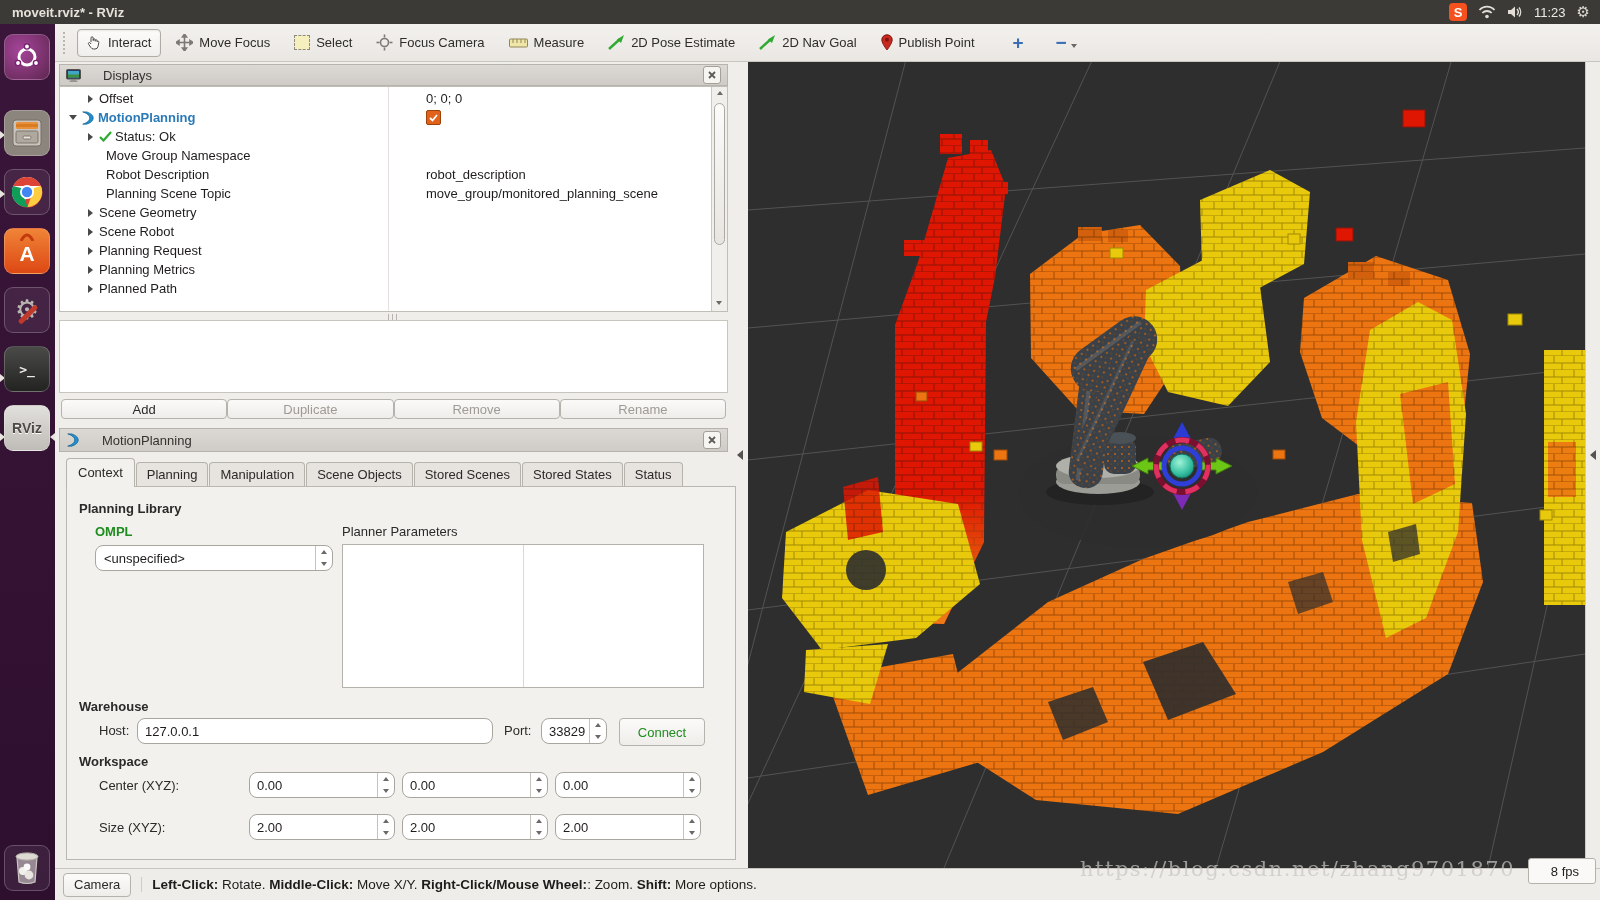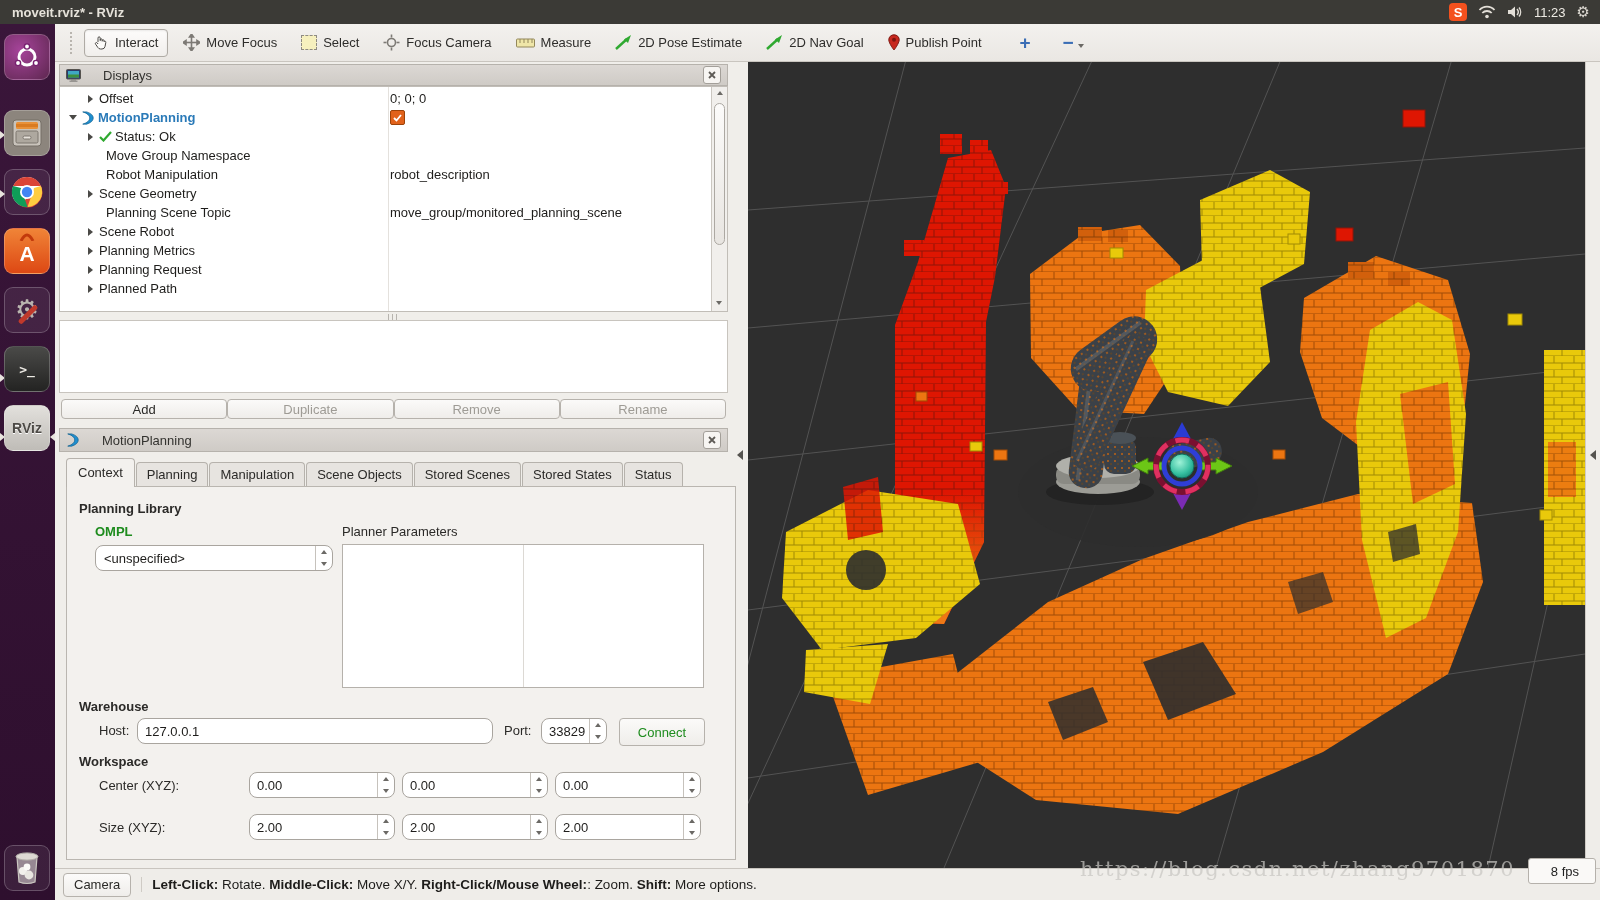--- a/index.html
+++ b/index.html
@@ -17,37 +17,37 @@
   
   #launcher{left:0;top:24px;width:55px;height:876px;background:linear-gradient(#3A163A,#2E0F2E);z-index:30;}
   .tile{position:absolute;left:4px;width:46px;height:46px;border-radius:9px;
     border:1px solid rgba(255,255,255,.22);box-sizing:border-box;display:flex;align-items:center;justify-content:center;}
   .runarrow{position:absolute;left:0;width:0;height:0;border-top:4px solid transparent;
     border-bottom:4px solid transparent;border-left:5px solid #E8E4DE;}
   .focusarrow{position:absolute;right:0;width:0;height:0;border-top:4px solid transparent;
     border-bottom:4px solid transparent;border-right:5px solid #E8E4DE;}
   
   #toolbar{left:55px;top:24px;width:1545px;height:38px;background:linear-gradient(#F3F1EE,#EAE7E3);
-    border-bottom:1px solid #C9C5BF;display:flex;align-items:center;gap:6px;padding-left:15px;box-sizing:border-box;}
+    border-bottom:1px solid #C9C5BF;display:flex;align-items:center;gap:6px;padding-left:8px;box-sizing:border-box;}
   .dragdots{width:4px;height:22px;border-left:2px dotted #B9B5AF;margin-right:2px;}
   .tbtn{display:flex;align-items:center;gap:6px;font-size:13px;color:#2E2D2B;padding:5px 9px;border-radius:4px;}
   .tbtn.pressed{background:linear-gradient(#FDFCFB,#F1EFEC);border:1px solid #AFABA5;box-shadow:inset 0 1px 2px rgba(0,0,0,.08);}
   .tbtn svg{display:block;}
   .plusminus{color:#3B6EB5;font-size:19px;font-weight:bold;line-height:1;}
   
   .panelhdr{background:linear-gradient(#DCD8D4,#CFCBC6);border:1px solid #B6B2AC;box-sizing:border-box;
     display:flex;align-items:center;font-size:13px;color:#33322F;gap:22px;padding:0 6px;}
   .closebox{margin-left:auto;width:16px;height:16px;border:1px solid #A39F99;border-radius:3px;
     background:#F7F5F2;display:flex;align-items:center;justify-content:center;}
   #displays{left:59px;top:64px;width:669px;height:22px;}
   #dtree{left:59px;top:86px;width:669px;height:226px;background:#fff;border:1px solid #C1BDB7;box-sizing:border-box;}
   #dtree .coldiv{position:absolute;left:328px;top:0;bottom:0;width:1px;background:#E4E1DD;}
   .trow{display:flex;height:19px;align-items:center;font-size:13px;color:#1E1D1B;}
   .tlabel{width:328px;display:flex;align-items:center;box-sizing:border-box;white-space:nowrap;overflow:hidden;}
-  .tval{flex:1;padding-left:2px;white-space:nowrap;overflow:hidden;}
+  .tval{flex:1;padding-left:22px;white-space:nowrap;overflow:hidden;margin-left:16px;}
   .lvl0{padding-left:6px;}.lvl1{padding-left:24px;}.lvl2{padding-left:46px;}
   .exp{width:13px;height:13px;display:inline-flex;align-items:center;justify-content:center;margin-right:2px;flex:0 0 13px;}
   .tri-r{width:0;height:0;border-top:4px solid transparent;border-bottom:4px solid transparent;border-left:5px solid #4A4946;}
   .tri-d{width:0;height:0;border-left:4px solid transparent;border-right:4px solid transparent;border-top:5px solid #4A4946;}
   .mpname{color:#2A7AB8;font-weight:bold;}
   .chk{width:13px;height:13px;background:#E1621B;border:1px solid #9C4208;border-radius:2px;
     display:inline-flex;align-items:center;justify-content:center;}
   .vsb{position:absolute;right:0;top:0;bottom:0;width:15px;background:#F1EFEC;border-left:1px solid #CBC7C1;}
   .vsb .thumb{position:absolute;left:2px;right:2px;top:16px;height:140px;background:linear-gradient(#FCFBFA,#E8E5E1);
     border:1px solid #ACA8A2;border-radius:7px;}
@@ -316,63 +316,63 @@
       <div class="tval"></div>
     </div>
     <div class="trow">
       <div class="tlabel lvl2">
           <span>Move Group Namespace</span>
         </div>
       <div class="tval"></div>
     </div>
     <div class="trow">
       <div class="tlabel lvl2">
-          <span>Robot Manipulation</span>
+          <span>Robot Description</span>
         </div>
       <div class="tval">robot_description</div>
-    </div>
-    <div class="trow">
-      <div class="tlabel lvl1">
-          <span class="exp">
-            <i class="tri-r"></i>
-          </span>
-        <span>Scene Geometry</span>
-        </div>
-      <div class="tval"></div>
     </div>
     <div class="trow">
       <div class="tlabel lvl2">
           <span>Planning Scene Topic</span>
         </div>
       <div class="tval">move_group/monitored_planning_scene</div>
     </div>
     <div class="trow">
       <div class="tlabel lvl1">
           <span class="exp">
             <i class="tri-r"></i>
           </span>
+        <span>Scene Geometry</span>
+        </div>
+      <div class="tval"></div>
+    </div>
+    <div class="trow">
+      <div class="tlabel lvl1">
+          <span class="exp">
+            <i class="tri-r"></i>
+          </span>
         <span>Scene Robot</span>
         </div>
       <div class="tval"></div>
     </div>
     <div class="trow">
       <div class="tlabel lvl1">
           <span class="exp">
             <i class="tri-r"></i>
           </span>
+        <span>Planning Request</span>
+        </div>
+      <div class="tval"></div>
+    </div>
+    <div class="trow">
+      <div class="tlabel lvl1">
+          <span class="exp">
+            <i class="tri-r"></i>
+          </span>
         <span>Planning Metrics</span>
-        </div>
-      <div class="tval"></div>
-    </div>
-    <div class="trow">
-      <div class="tlabel lvl1">
-          <span class="exp">
-            <i class="tri-r"></i>
-          </span>
-        <span>Planning Request</span>
         </div>
       <div class="tval"></div>
     </div>
     <div class="trow">
       <div class="tlabel lvl1">
           <span class="exp">
             <i class="tri-r"></i>
           </span>
         <span>Planned Path</span>
         </div>

